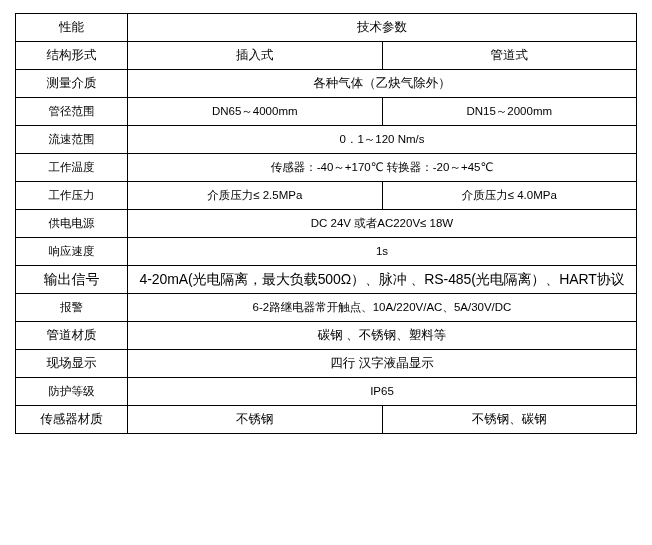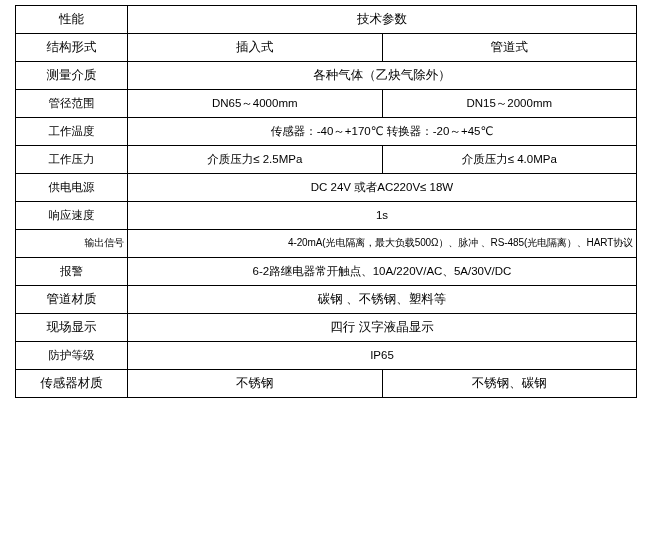--- a/index.html
+++ b/index.html
@@ -11,44 +11,43 @@
     width: 652px;
     height: 545px;
     font-family: "Liberation Sans", "DejaVu Sans", sans-serif;
     color: #000000;
     overflow: hidden;
   }
   #spec-table {
     border-collapse: collapse;
     table-layout: fixed;
     width: 622px;
-    margin: 5px 15px 0 15px;
+    margin: 13px 15px 0 15px;
   }
   #spec-table td {
     border: 1px solid #000000;
     font-size: 12.5px;
     line-height: 1.25;
     text-align: center;
     vertical-align: middle;
     padding: 2px 3px;
     height: 28px;
     box-sizing: border-box;
     word-break: break-all;
   }
   #spec-table td.label {
     width: 112px;
   }
   #spec-table td.small {
     font-size: 11.5px;
     text-align: center;
   }
   #spec-table td.tiny {
-    font-size: 10px;
+    font-size: 14px;
     letter-spacing: -0.1px;
-    text-align: right;
   }
 </style>
 </head>
 <body>
 
 <table id="spec-table">
   <tbody>
     <tr>
       <td class="label">性能</td>
       <td colspan="2">技术参数</td>
@@ -59,20 +58,24 @@
         <td class="value">管道式</td>
       </tr>
       <tr>
         <td class="label">测量介质</td>
         <td class="value" colspan="2">各种气体（乙炔气除外）</td>
       </tr>
       <tr>
         <td class="label small">管径范围</td>
         <td class="value small">DN65～4000mm</td>
         <td class="value small">DN15～2000mm</td>
+      </tr>
+      <tr>
+        <td class="label small">流速范围</td>
+        <td class="value small" colspan="2">0．1～120 Nm/s</td>
       </tr>
       <tr>
         <td class="label small">工作温度</td>
         <td class="value small" colspan="2">传感器：-40～+170℃ 转换器：-20～+45℃</td>
       </tr>
       <tr>
         <td class="label small">工作压力</td>
         <td class="value small">介质压力≤ 2.5MPa</td>
         <td class="value small">介质压力≤ 4.0MPa</td>
       </tr>

